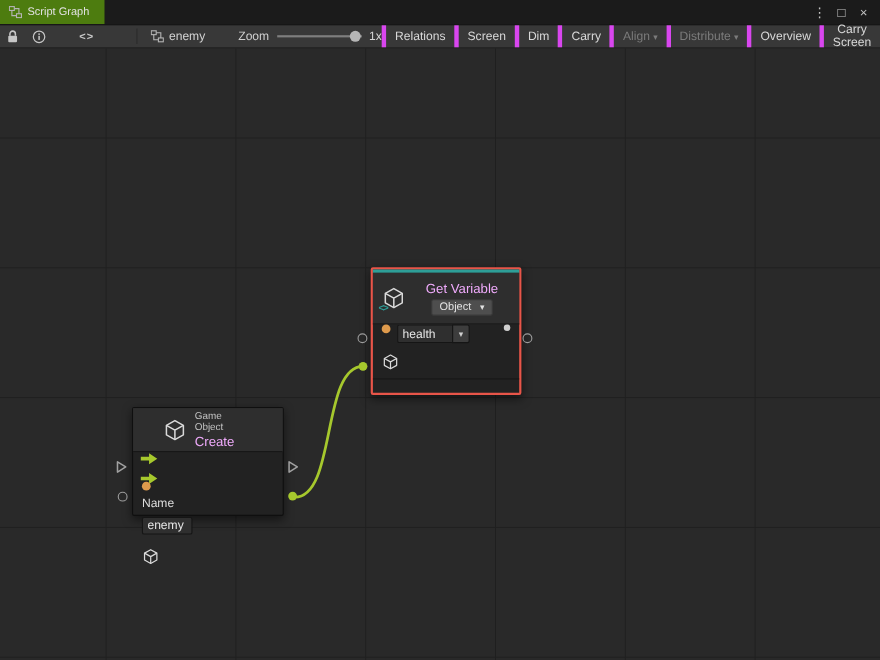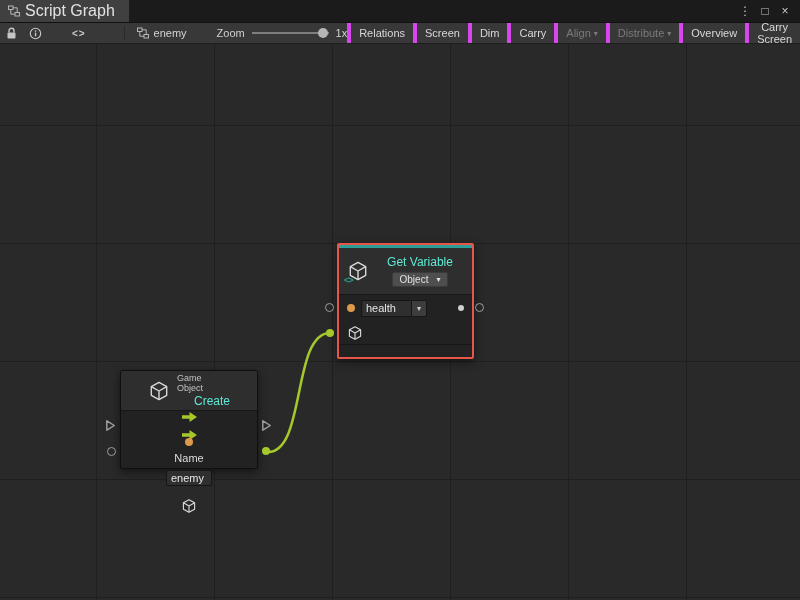--- a/index.html
+++ b/index.html
@@ -2,21 +2,21 @@
 <html><head>
 <meta charset="utf-8">
 <style>
   * { box-sizing: border-box; margin: 0; padding: 0; }
   html,body { width:800px; height:600px; overflow:hidden; background:#1b1b1b;
               font-family:"Liberation Sans", sans-serif; }
   .window { width:800px; height:600px; display:flex; flex-direction:column; }
 
   
   .titlebar { height:22px; background:#1b1b1b; display:flex; align-items:stretch; color:#c8c8c8; flex:0 0 22px; }
-  .tab { display:flex; align-items:center; gap:5px; padding:0 14px 0 8px; background:#404040; font-size:16px; color:#e2e2e2; }
+  .tab { display:flex; align-items:center; gap:5px; padding:0 14px 0 8px; background:#4d7c0f; font-size:10px; color:#e2e2e2; }
   .titlebar-actions { margin-left:auto; display:flex; align-items:center; gap:4px; padding-right:7px; }
   .tb-action { width:16px; text-align:center; font-size:12px; color:#c4c4c4; cursor:default; }
 
   
   .toolbar { height:22px; flex:0 0 22px; background:#383838; border-top:1px solid #111;
              border-bottom:1px solid #1e1e1e; display:flex; align-items:center;
              font-size:11px; color:#d4d4d4; }
   .tool-icon { display:flex; align-items:center; }
   .i-lock { margin-left:6px; }
   .i-info { margin-left:12px; }
@@ -40,22 +40,22 @@
                       linear-gradient(to bottom, #1f1f1f 1px, transparent 1px);
     background-size:118px 118px; background-position:96px 81px; }
   .wires { position:absolute; inset:0; width:100%; height:100%; z-index:1; pointer-events:none; }
 
   .node { position:absolute; z-index:2; background:#222; border:1px solid #0f0f0f; border-radius:2px;
           box-shadow:0 3px 9px rgba(0,0,0,.5); }
   .node-header { background:#2e2e2e; display:flex; align-items:center; gap:7px; padding:0 27px;
                  border-bottom:1px solid #171717; }
   .header-text { display:flex; flex-direction:column; line-height:1.2; }
   .node-category { font-size:9px; color:#c2c2c2; }
-  .node-title { font-size:12px; color:#5eead4;text-align:right; }
-  .port-row { display:flex; align-items:center; gap:6px; padding:0 8px; }
+  .node-title { font-size:12px; color:#f0abfc; }
+  .port-row { display:flex; align-items:flex-start; gap:6px; padding:0 8px; }
   .flow-row { justify-content:space-between; padding:0 6px; }
   .dot { width:8px; height:8px; border-radius:50%; background:#888; flex:0 0 auto; }
   .dot.small { width:6px; height:6px; background:#cfcfcf; }
   .port-label { font-size:11px; color:#dcdcdc; }
   .node-input { background:#2f2f2f; border:1px solid #151515; border-radius:2px; color:#e6e6e6;
                 font-size:11px; font-family:inherit; padding:1px 4px; height:17px; }
   .field-group { display:flex; align-items:center; }
   .field-group .node-input { width:50px; border-radius:2px 0 0 2px; border-right:none; }
   .field-dd { width:16px; height:17px; background:#3d3d3d; border:1px solid #151515;
               border-radius:0 2px 2px 0; display:flex; align-items:center; justify-content:center;

